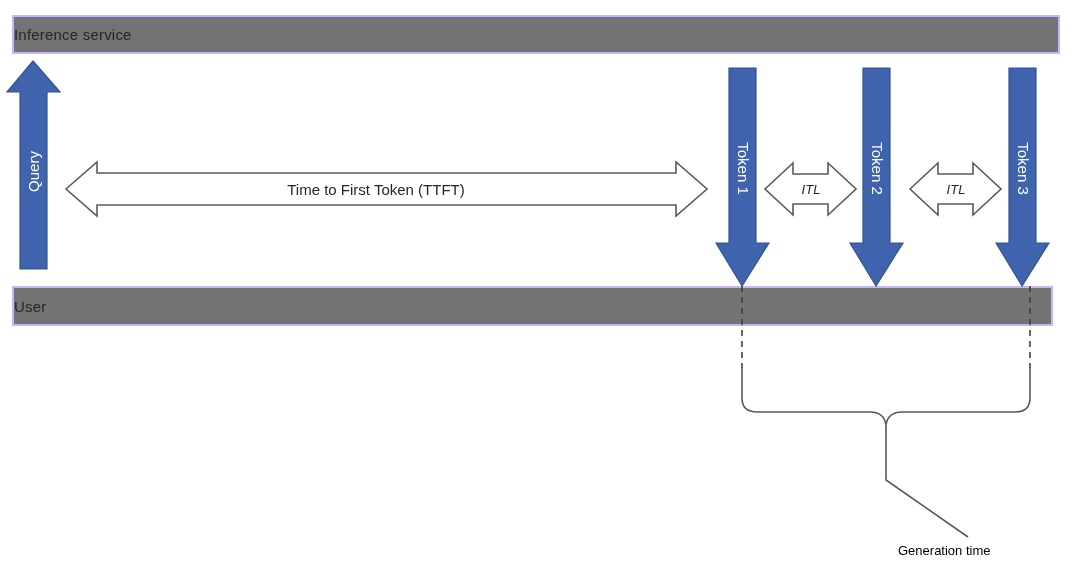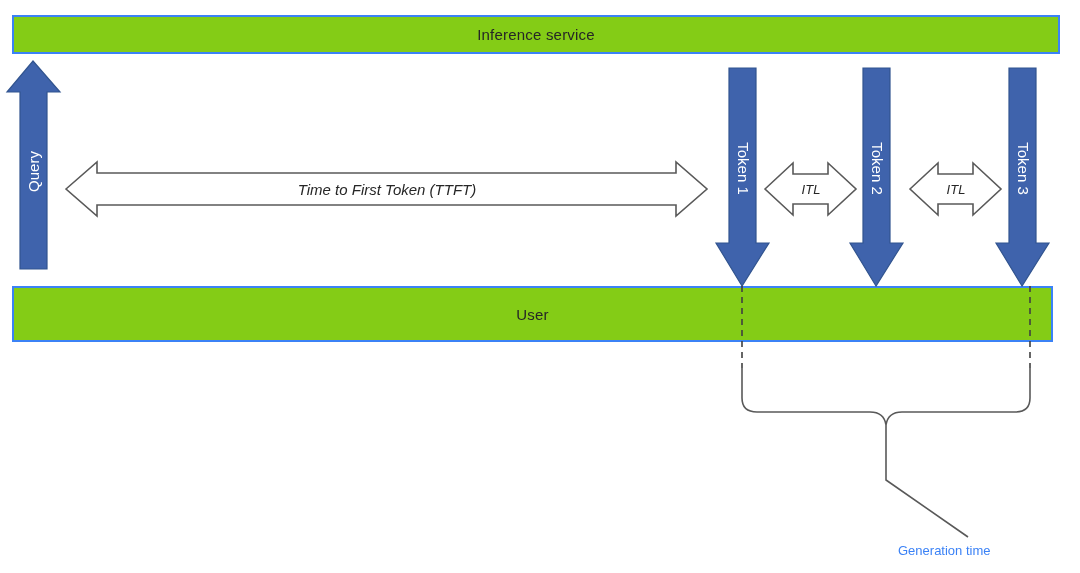--- a/index.html
+++ b/index.html
@@ -15,25 +15,24 @@
     width: 1080px;
     height: 573px;
     background: #ffffff;
     overflow: hidden;
   }
 
   
   .lane {
     position: absolute;
     box-sizing: border-box;
-    border: 2px solid #3b82f6;
-    background: #84cc16;
+    border: 2px solid #c4b5fd;
+    background: #737373;
     display: flex;
     align-items: center;
-    justify-content: center;
   }
   .lane-label {
     font-size: 15px;
     color: #262626;
     letter-spacing: .2px;
   }
 
   
   #vector {
     position: absolute;
@@ -63,34 +62,34 @@
     font-size: 15px;
     white-space: nowrap;
     text-align: center;
     pointer-events: none;
   }
   .hlabel.small { font-size: 13px; font-style: italic; }
 
   .caption {
     position: absolute;
     font-size: 13px;
-    color: #3b82f6;
+    color: #000000;
     white-space: nowrap;
   }
 </style>
 </head>
 <body>
 
 <div id="canvas">
 
   <div class="lane" style="left:12px; top:15px; width:1048px; height:39px;">
     <span class="lane-label">Inference service</span>
   </div>
 
-  <div class="lane" style="left:12px; top:286px; width:1041px; height:56px;">
+  <div class="lane" style="left:12px; top:286px; width:1041px; height:40px;">
     <span class="lane-label">User</span>
   </div>
 
   <svg id="vector" viewBox="0 0 1080 573">
 
     <g>
       <polygon points="33,61 60,92 47,92 47,269 20,269 20,92 7,92" fill="#3F63AC" stroke="#31548F" stroke-width="1.2"></polygon>
     </g>
 
     <g>
@@ -142,21 +141,21 @@
   </div>
 
   <div class="vlabel down" style="left:837px; top:160px; width:80px; text-align:center;">
     <span>Token 2</span>
   </div>
 
   <div class="vlabel down" style="left:983px; top:160px; width:80px; text-align:center;">
     <span>Token 3</span>
   </div>
 
-  <div class="hlabel" style="left:97px; top:181px; width:580px;font-style:italic;">
+  <div class="hlabel" style="left:86px; top:181px; width:580px;">
     <span>Time to First Token (TTFT)</span>
   </div>
 
   <div class="hlabel small" style="left:781px; top:182px; width:60px;">
     <span>ITL</span>
   </div>
 
   <div class="hlabel small" style="left:926px; top:182px; width:60px;">
     <span>ITL</span>
   </div>

